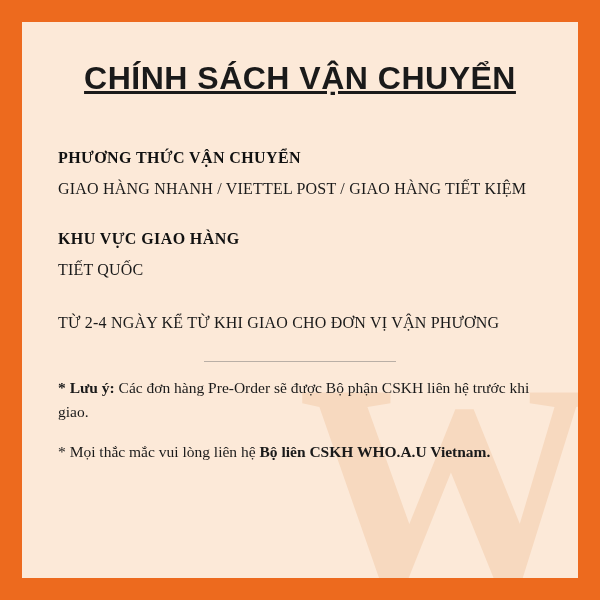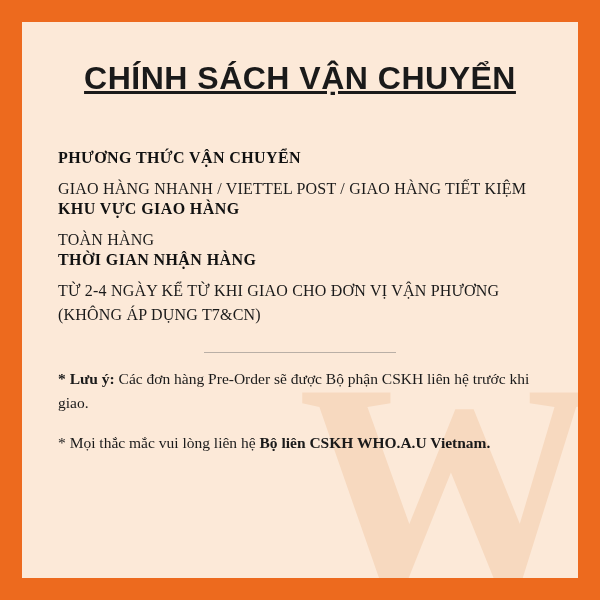--- a/index.html
+++ b/index.html
@@ -54,20 +54,21 @@
     font-weight: bold;
     font-size: 32px;
     letter-spacing: 0.5px;
     color: #1A1A1A;
     margin-top: 38px;
     margin-bottom: 0;
     white-space: nowrap;
     text-decoration: underline;
   }
   .section {
+    margin-top: 30px;
   }
   .section-first {
     margin-top: 52px;
   }
   .section-heading {
     font-family: "Liberation Serif", serif;
     font-weight: bold;
     font-size: 16px;
     color: #111111;
     letter-spacing: 0.4px;
@@ -116,27 +117,25 @@
 
       <h1 class="title">CHÍNH SÁCH VẬN CHUYỂN</h1>
 
       <div class="section section-first">
         <div class="section-heading">PHƯƠNG THỨC VẬN CHUYỂN</div>
         <p class="section-body"><span>GIAO HÀNG NHANH / VIETTEL POST / GIAO HÀNG TIẾT KIỆM</span></p>
       </div>
 
       <div class="section">
         <div class="section-heading">KHU VỰC GIAO HÀNG</div>
-        <p class="section-body"><span>TOÀN HÀNG</span></p>
+        <p class="section-body"><span>TIẾT QUỐC</span></p>
       </div>
 
       <div class="section">
-        <div class="section-heading">THỜI GIAN NHẬN HÀNG</div>
         <p class="section-body"><span>TỪ </span><span class="bold">2-4 NGÀY</span><span> KỂ TỪ KHI GIAO CHO ĐƠN VỊ VẬN PHƯƠNG</span></p>
-        <p class="section-body"><span>(KHÔNG ÁP DỤNG T7&amp;CN)</span></p>
       </div>
 
       <div class="divider"></div>
 
       <div class="notes">
         <p class="note"><span class="bold">* Lưu ý:</span><span> Các đơn hàng Pre-Order sẽ được Bộ phận CSKH liên hệ trước khi giao.</span></p>
         <p class="note"><span>* Mọi thắc mắc vui lòng liên hệ </span><span class="bold">Bộ liên CSKH WHO.A.U Vietnam.</span></p>
       </div>
 
     </div>

